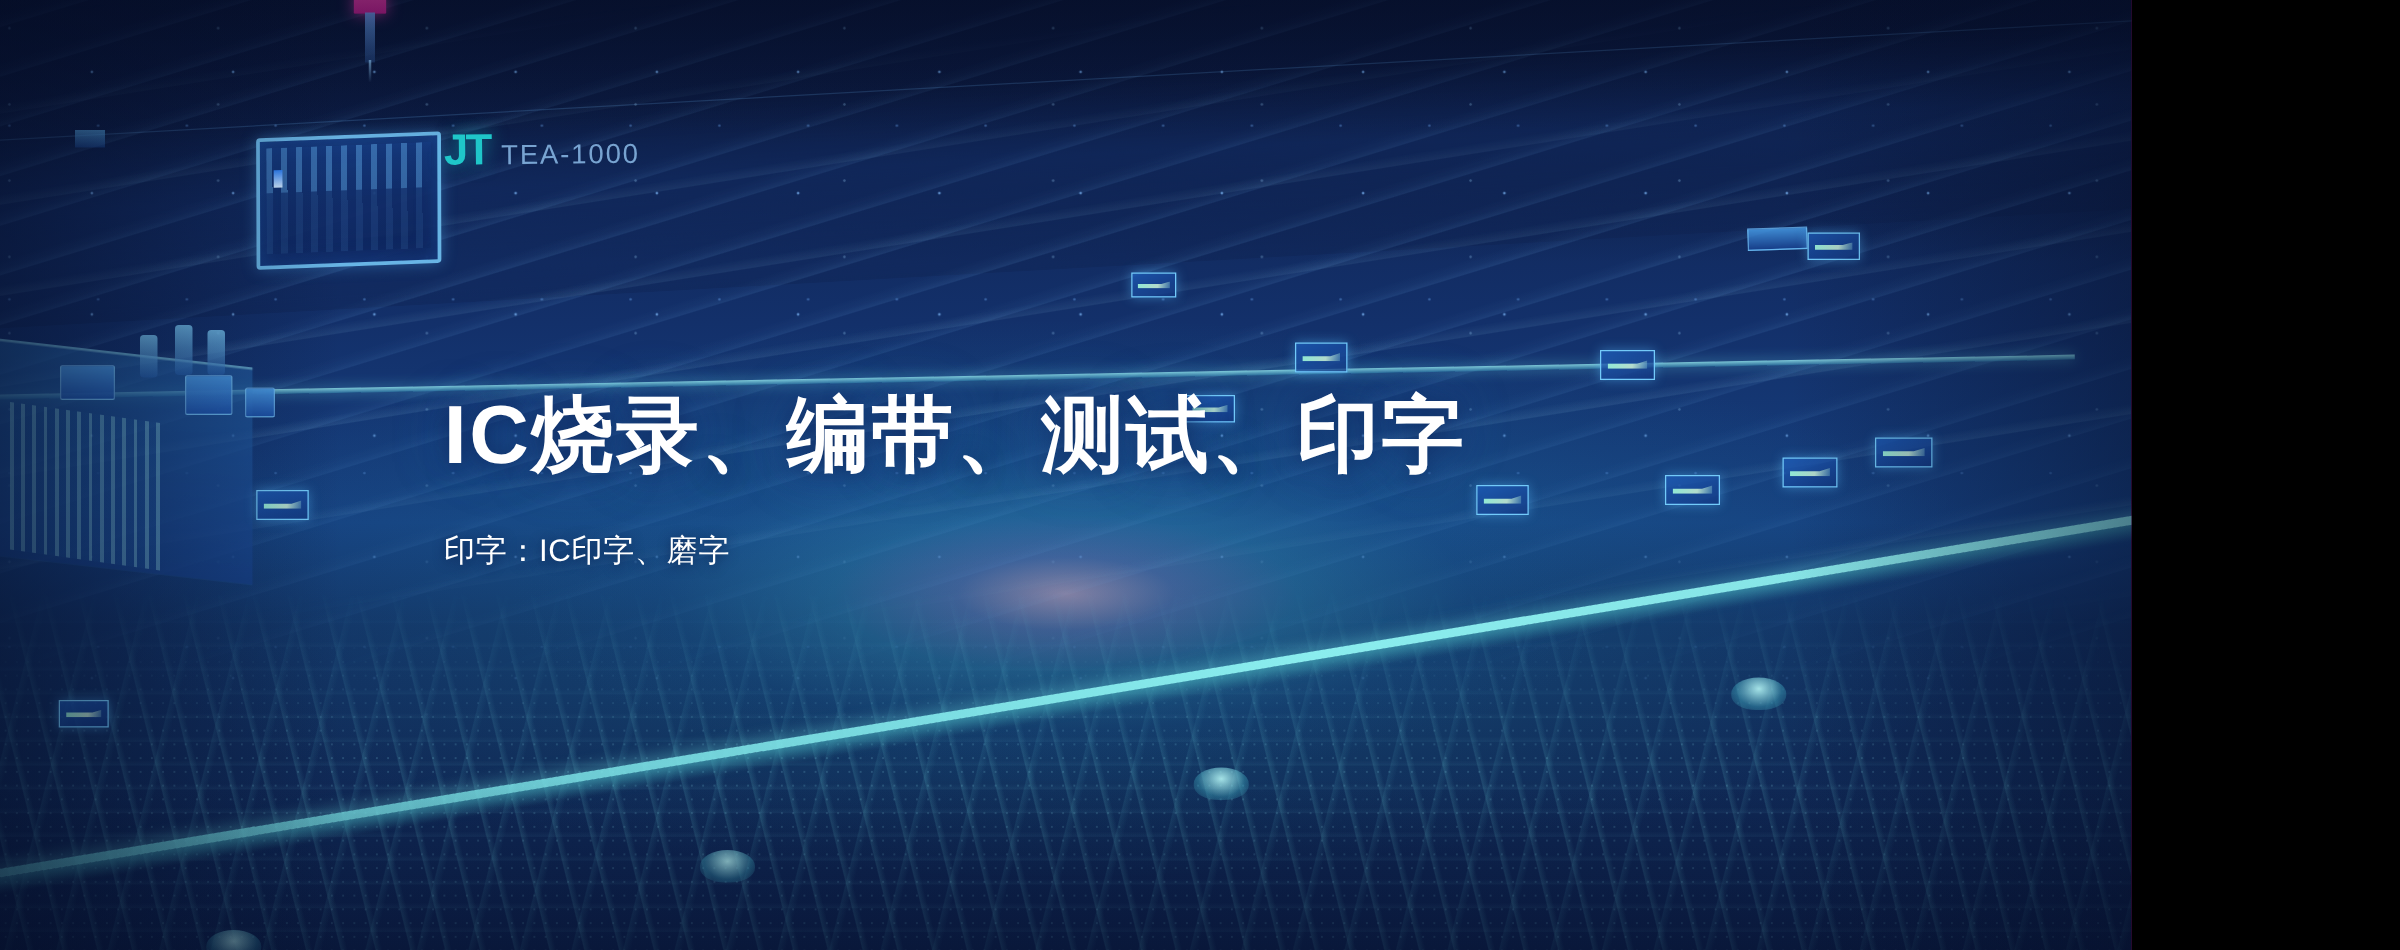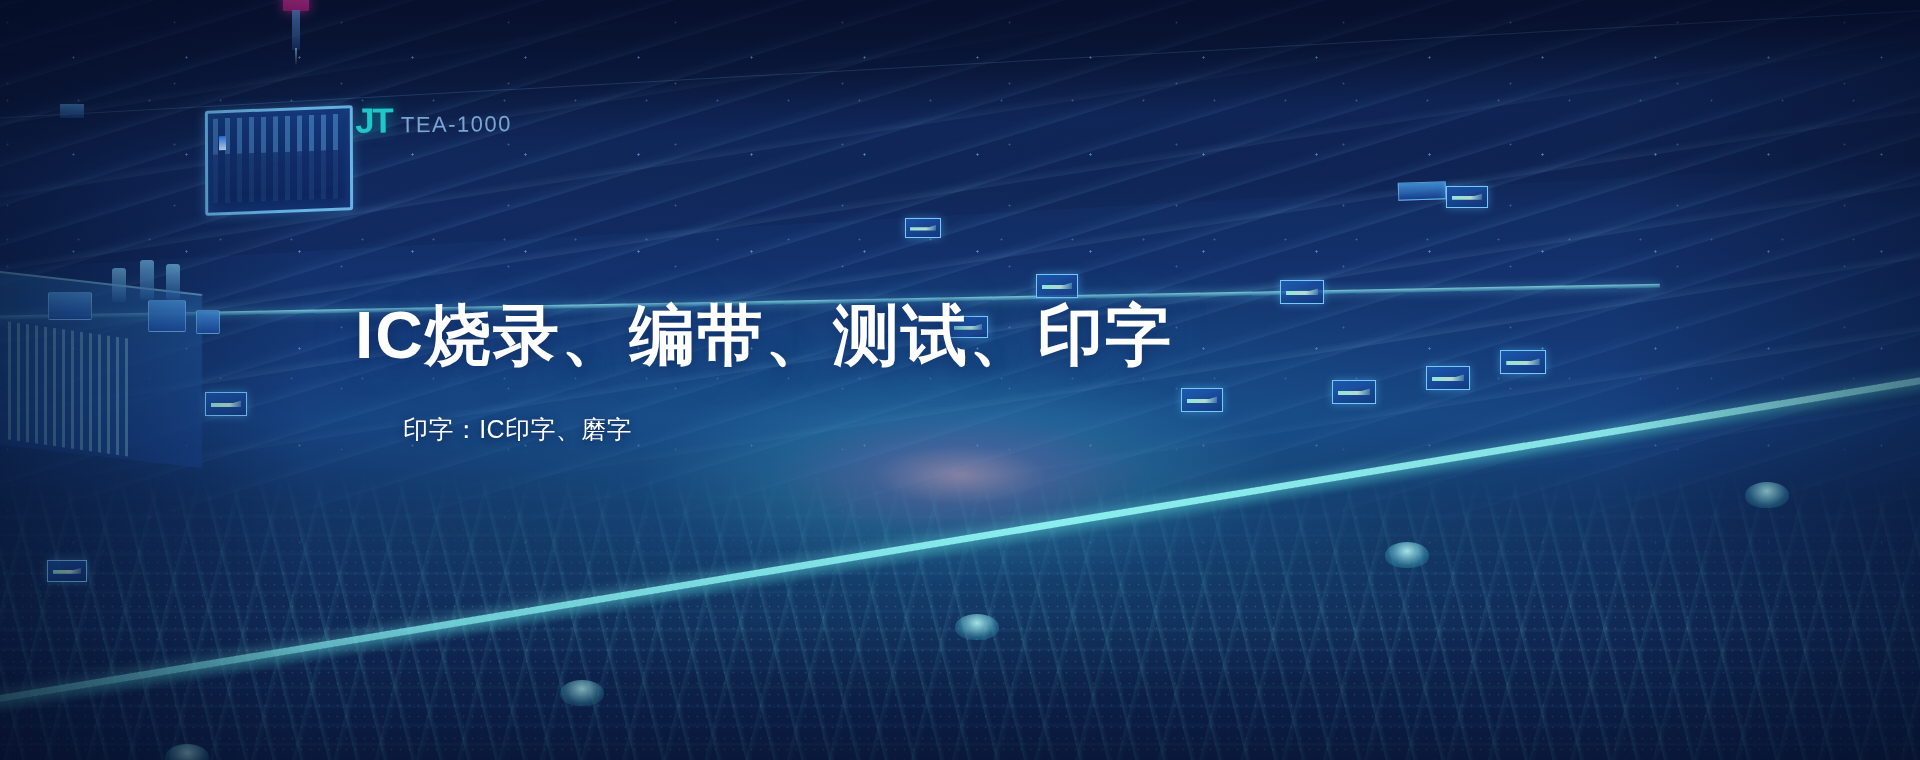--- a/index.html
+++ b/index.html
@@ -2,21 +2,21 @@
 <html><head>
 <meta charset="utf-8">
 <style>
   html, body {
     margin: 0;
     padding: 0;
     background: #000;
   }
   #banner {
     position: relative;
-    width: 1920px;
+    width: 1705px;
     height: 760px;
     overflow: hidden;
     font-family: "Liberation Sans", "DejaVu Sans", sans-serif;
     background: #a21caf;
     user-select: none;
   }
 
   
   .layer { position: absolute; inset: 0; pointer-events: none; }
 
@@ -264,21 +264,21 @@
     position: absolute; left: 1398px; top: 182px; width: 46px; height: 16px;
     background: linear-gradient(180deg, rgba(70,155,230,0.85), rgba(25,70,155,0.7));
     border: 1px solid rgba(130,210,255,0.6);
     transform: rotate(-2deg);
   }
 
   
   .content {
     position: absolute;
     left: 355px;
-    top: 300px;
+    top: 312px;
     width: 1240px;
   }
   .headline {
     margin: 0;
     color: #ffffff;
     font-size: 66px;
     font-weight: 700;
     letter-spacing: 2px;
     line-height: 1.08;
     text-shadow: 0 2px 18px rgba(10,30,80,0.75), 0 0 44px rgba(70,150,240,0.35);
@@ -292,21 +292,21 @@
   .subline {
     color: #ffffff;
     font-size: 25px;
     font-weight: 400;
     line-height: 1.0;
     letter-spacing: .4px;
     margin-bottom: 22px;
     text-shadow: 0 1px 9px rgba(8,26,70,0.85);
     white-space: nowrap;
   }
-  .subline:last-child { margin-bottom: 0; margin-left: 48px; }
+  .subline:last-child { margin-bottom: 0; }
   .pkg-row { display: inline-block; }
   .pkg { display: inline-block; margin-right: 22px; }
   .pkg:last-child { margin-right: 0; }
 
   
   .brand {
     position: absolute;
     left: 355px; top: 100px;
     display: flex;
     align-items: baseline;

